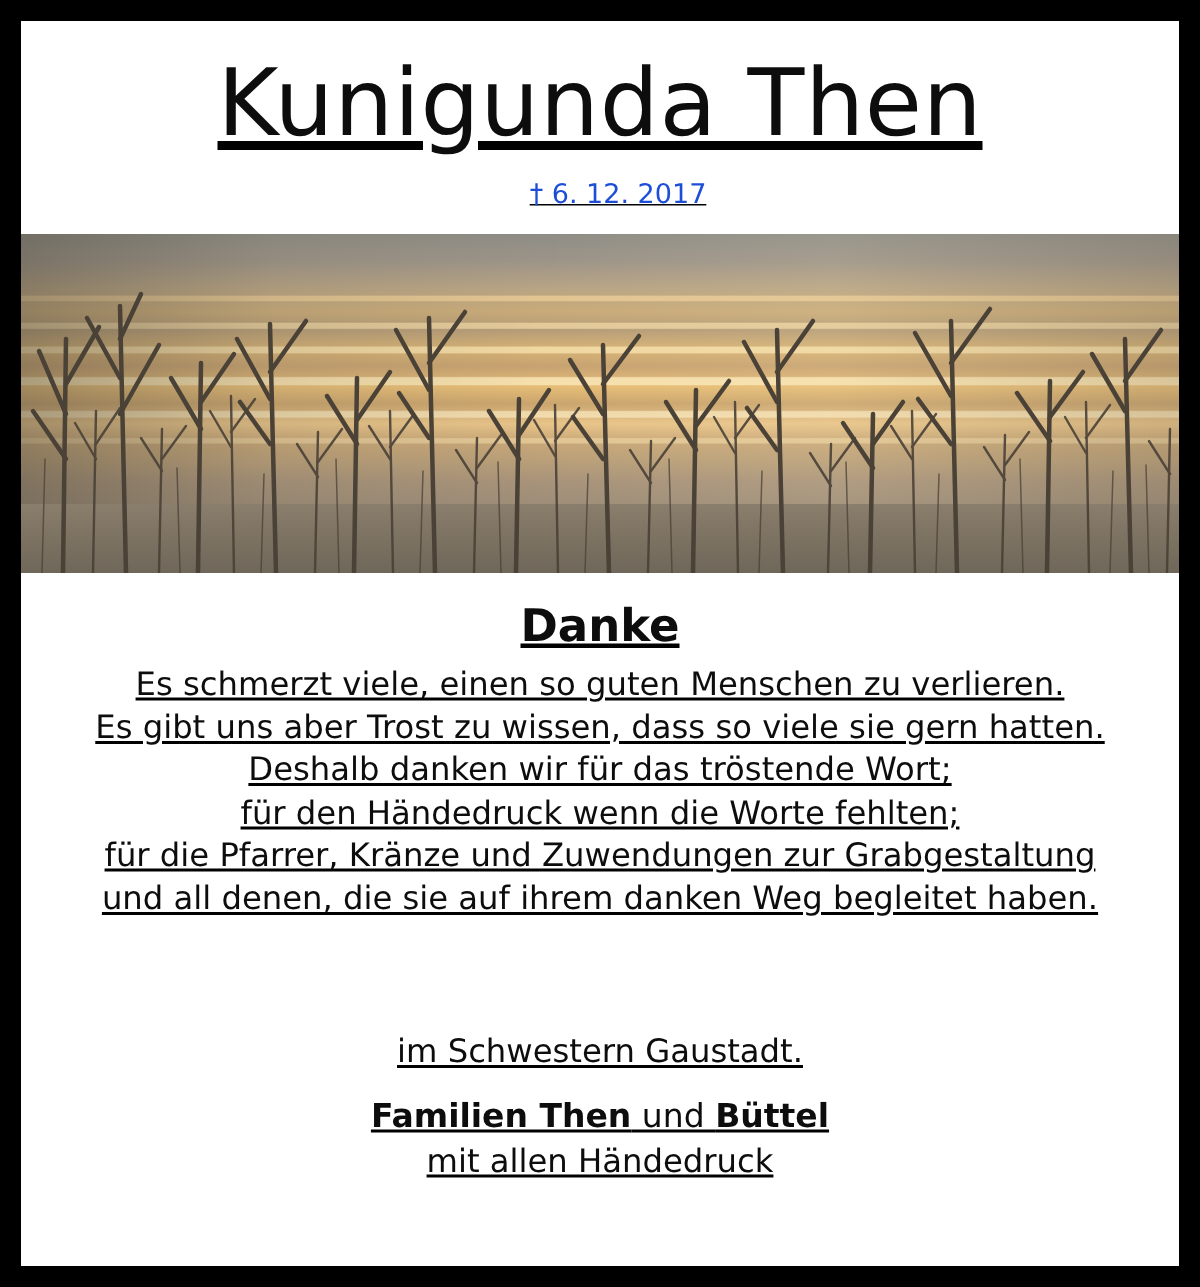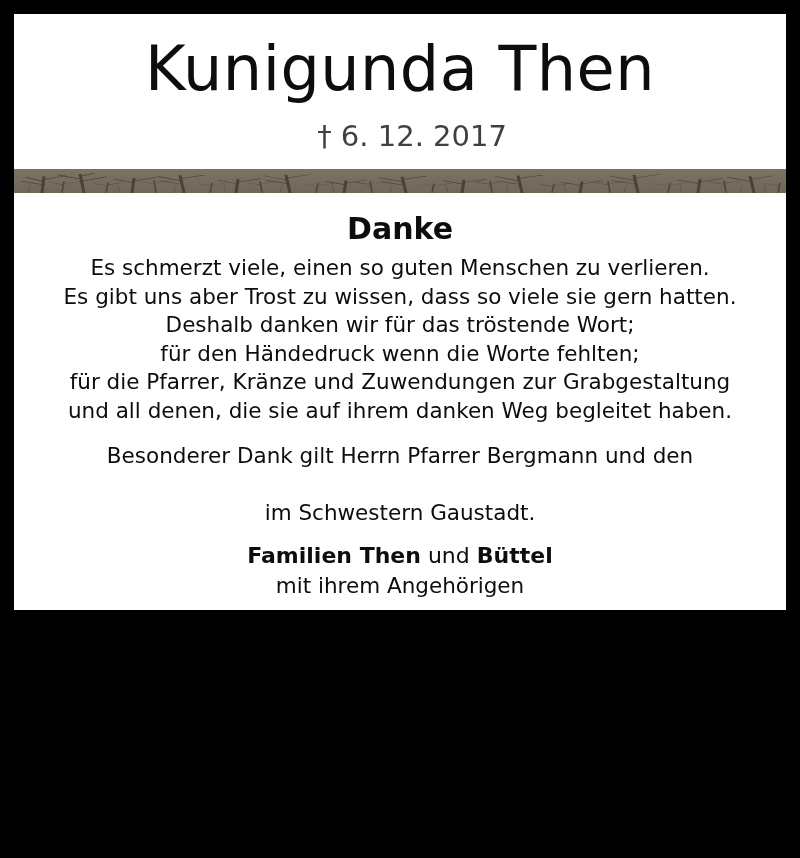--- a/index.html
+++ b/index.html
@@ -11,44 +11,45 @@
     width: 800px;
     height: 858px;
     font-family: "DejaVu Sans", sans-serif;
     overflow: hidden;
   }
   .notice {
     position: absolute;
     left: 14px;
     top: 14px;
     width: 772px;
-    height: 596px;
+    height: 830px;
     background: #ffffff;
     box-sizing: border-box;
     display: flex;
     flex-direction: column;
+    text-decoration: underline;
   }
   .header {
     background: #ffffff;
     padding-top: 22px;
     text-align: center;
   }
   .deceased-name {
     font-size: 62px;
     font-weight: 400;
     line-height: 1.05;
     color: #0d0d0d;
     letter-spacing: 0.5px;
     font-family: "DejaVu Sans", sans-serif;
   }
   .death-date {
     margin-top: 18px;
     margin-bottom: 16px;
-    font-size: 29px;
-    color: #404040;
+    font-size: 18px;
+    color: #1d4ed8;
     font-family: "DejaVu Sans", sans-serif;
     margin-left: 24px;
   }
   
   .photo {
     position: relative;
     width: 100%;
     height: 226px;
     overflow: hidden;
     background: #b9a88a;
@@ -270,24 +271,24 @@
     <p class="para">
       <span>Es schmerzt viele, einen so guten Menschen zu verlieren.</span><br>
       <span>Es gibt uns aber Trost zu wissen, dass so viele sie gern hatten.</span><br>
       <span>Deshalb danken wir für das tröstende Wort;</span><br>
       <span>für den Händedruck wenn die Worte fehlten;</span><br>
       <span>für die Pfarrer, Kränze und Zuwendungen zur Grabgestaltung</span><br>
       <span>und all denen, die sie auf ihrem danken Weg begleitet haben.</span>
     </p>
 
     <p class="para tight">
-      <span>Besonderer Dank gilt Herrn Pfarrer Bergmann und den</span><br>
+      <br>
       <br>
       <span>im Schwestern Gaustadt.</span>
     </p>
 
     <div class="family">
       <b>Familien Then</b><span> und </span><b>Büttel</b>
     </div>
-    <div class="relatives">mit ihrem Angehörigen</div>
+    <div class="relatives">mit allen Händedruck</div>
   </div>
 
 </div>
 
 </body></html>

